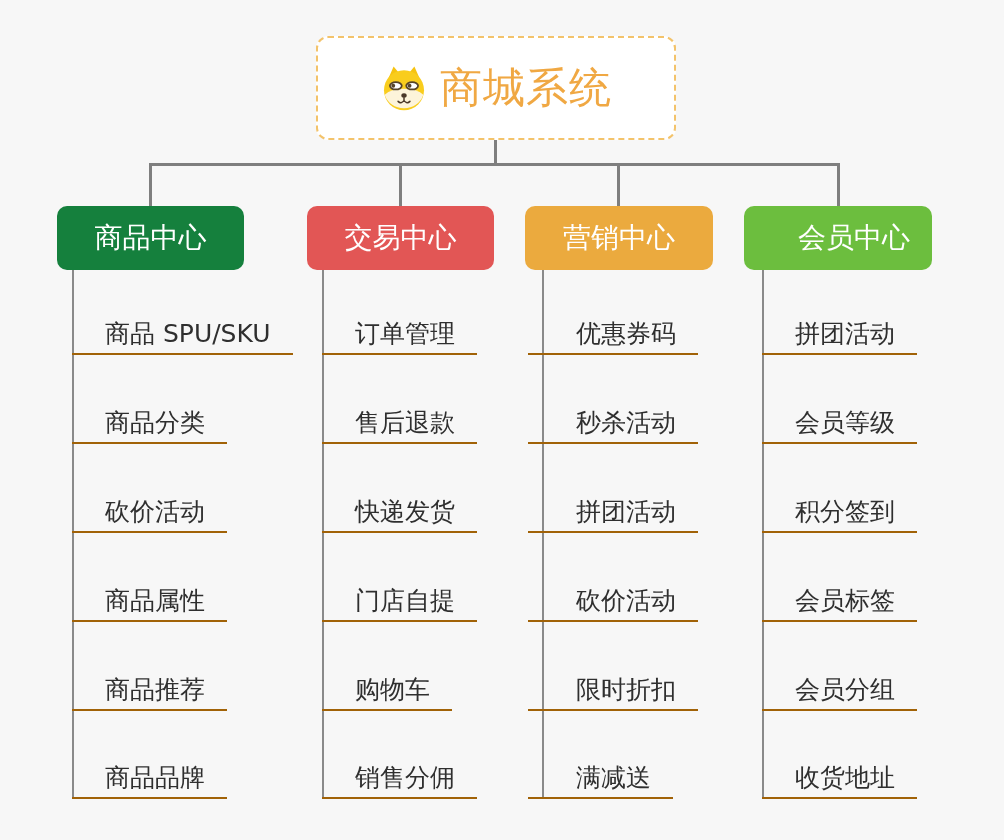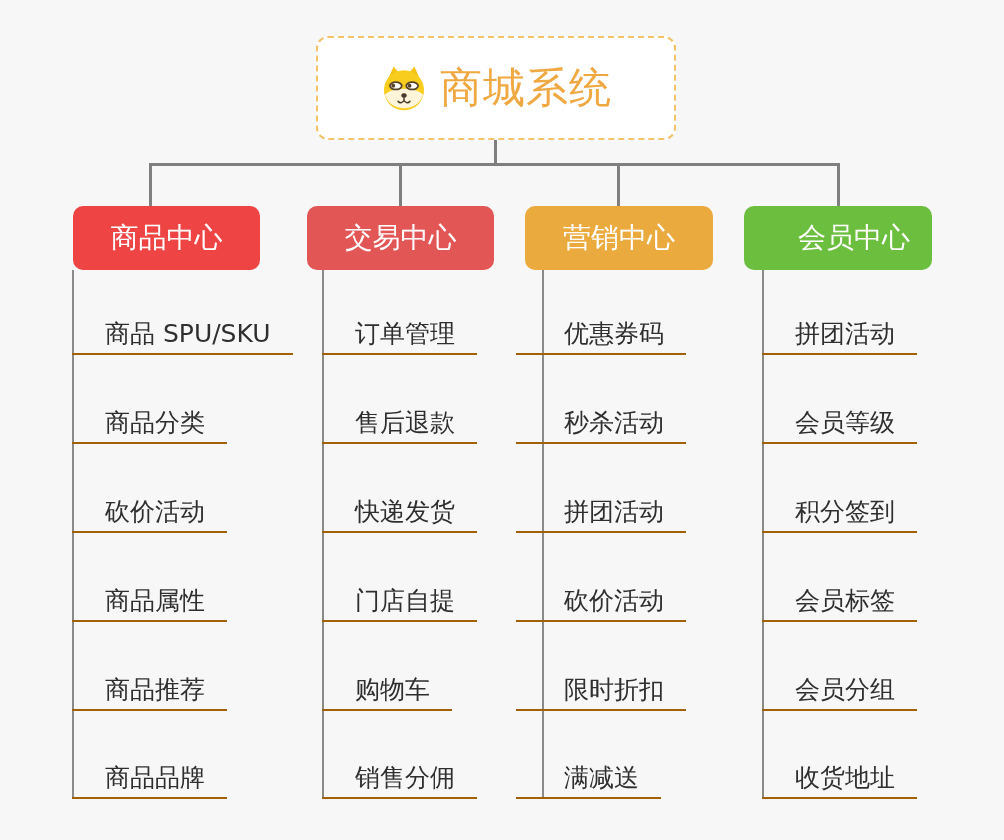--- a/index.html
+++ b/index.html
@@ -71,21 +71,21 @@
     display:flex;align-items:flex-end;
     padding:0 22px 3px 33px;
     border-bottom:2px solid #a16207;
     font-size:25px;
     color:#2f2f2f;
     white-space:nowrap;
     width:max-content;
   }
   .col-0 .leaf{left:72px;}
   .col-1 .leaf{left:322px;}
-  .col-2 .leaf{left:516px;padding-left:48px;}
+  .col-2 .leaf{left:528px;padding-left:48px;}
   .col-3 .leaf{left:762px;}
   .row-0{top:314px;}
   .row-1{top:403px;}
   .row-2{top:492px;}
   .row-3{top:581px;}
   .row-4{top:670px;}
   .row-5{top:758px;}
 </style>
 </head>
 <body>
@@ -108,21 +108,21 @@
       <ellipse cx="21" cy="28" rx="8" ry="5" fill="#ffffff" stroke="#574428" stroke-width="2.4"></ellipse>
       <circle cx="17.5" cy="28" r="2.6" fill="#574428"></circle>
       <ellipse cx="43" cy="28" rx="8" ry="5" fill="#ffffff" stroke="#574428" stroke-width="2.4"></ellipse>
       <circle cx="39.5" cy="28" r="2.6" fill="#574428"></circle>
       <ellipse cx="32" cy="41" rx="3.6" ry="3" fill="#4a3828"></ellipse>
       <path d="M32,44 L32,48 M24,49 Q28,53 32,48 Q36,53 40,49" fill="none" stroke="#4a3828" stroke-width="2" stroke-linecap="round"></path>
     </svg>
     <span class="root-title">商城系统</span>
   </div>
 
-  <div class="branch-header bh-0" style="background: #ef4444; margin-left: 16px;">
+  <div class="branch-header bh-0" style="background: #15803d;">
     <span>商品中心</span>
   </div>
   <div class="branch-header bh-1" style="background: rgb(226, 86, 85);">
     <span>交易中心</span>
   </div>
   <div class="branch-header bh-2" style="background: rgb(235, 170, 62);">
     <span>营销中心</span>
   </div>
   <div class="branch-header bh-3" style="background: rgb(108, 190, 62); padding-left: 32px;">
     <span>会员中心</span>

